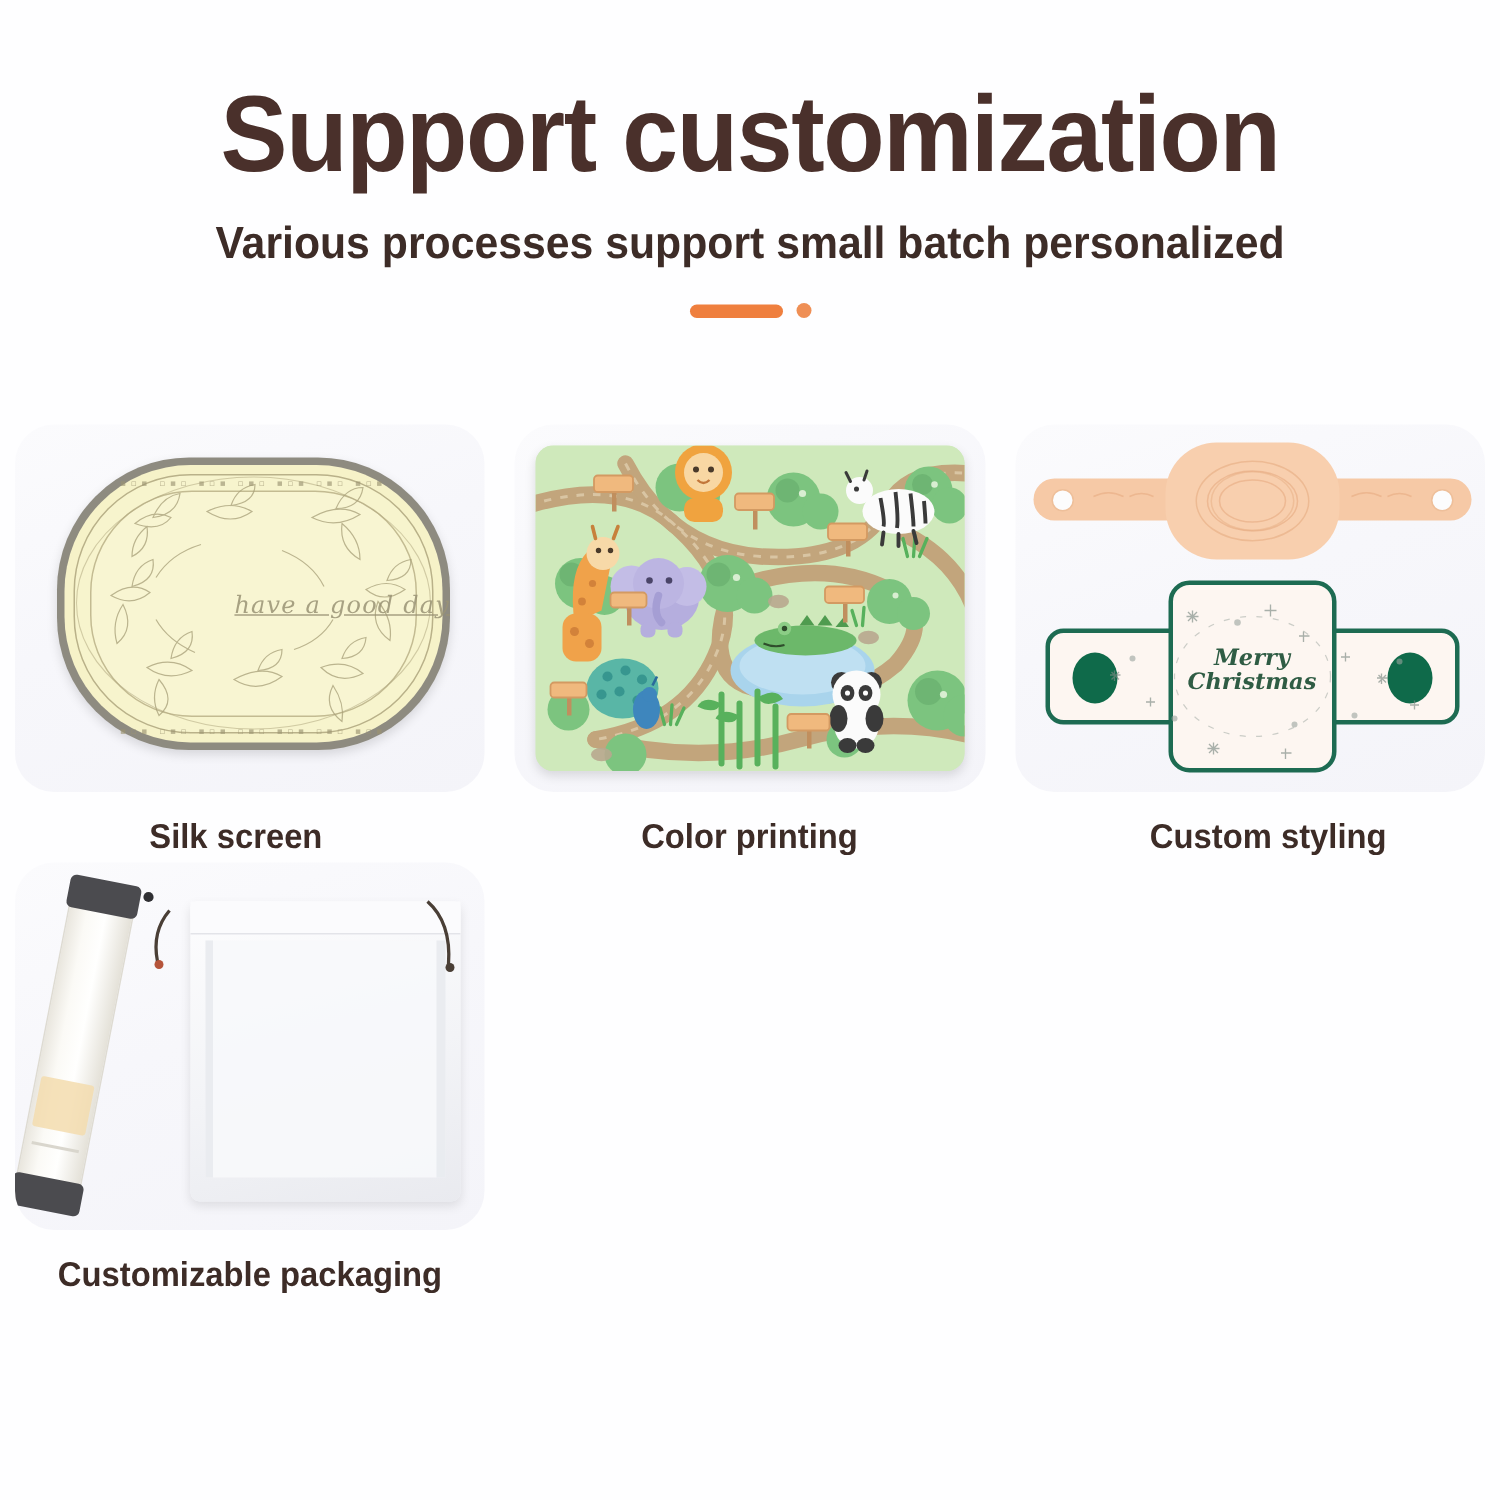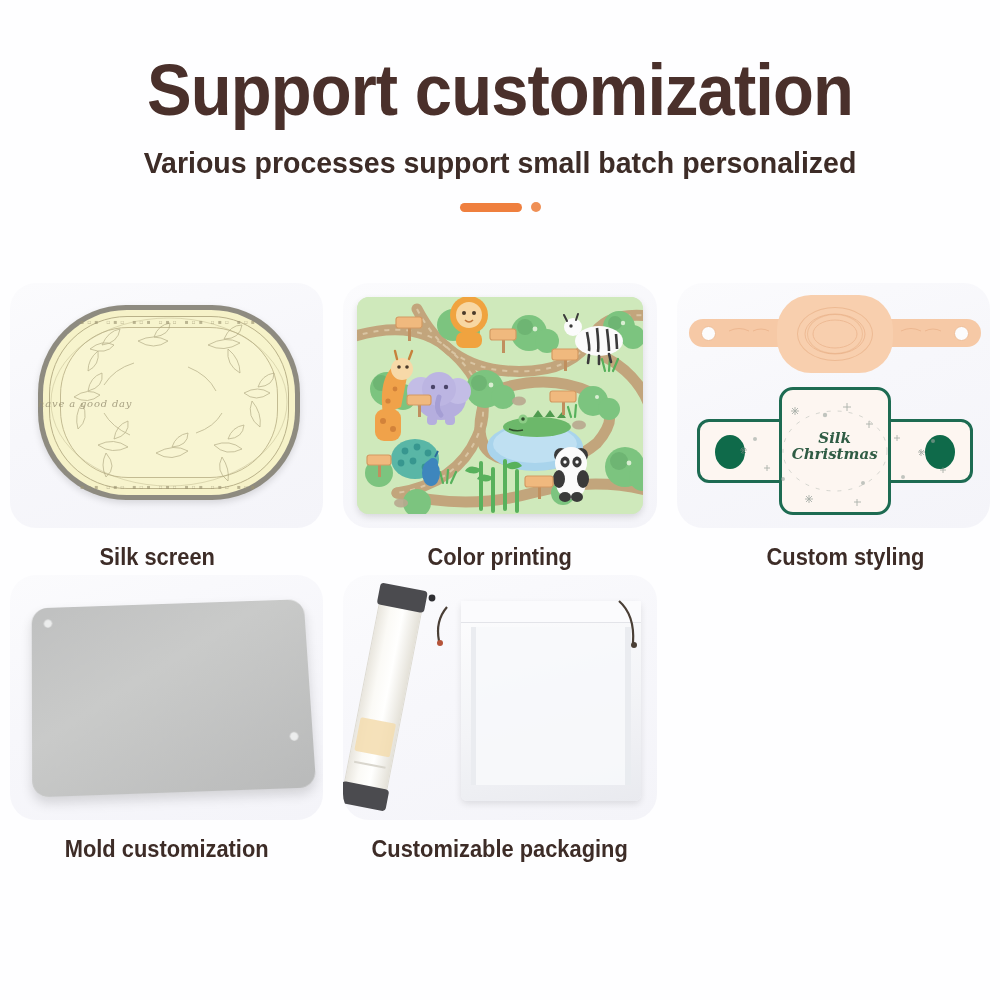--- a/index.html
+++ b/index.html
@@ -63,22 +63,22 @@
   .oval-band {
     position:absolute; inset:11px; border-radius:78px;
     border:1px solid #b9b189; background:#f7f4cd;
   }
   .oval-inner {
     position:absolute; inset:22px; border-radius:68px;
     border:1px solid #c3bb92; background:#f8f5d2;
   }
   .oval-script {
     position:absolute; left:0; right:0; top:50%; transform:translateY(-50%);
-    text-align:left; font-family:"DejaVu Serif",serif; font-style:italic;
-    font-size:10px; color:#9a9375; letter-spacing:.8px; opacity:.85;
+    text-align:right; font-family:"DejaVu Serif",serif; font-style:italic;
+    font-size:16px; color:#9a9375; letter-spacing:.8px; opacity:.85;text-decoration:underline;
   }
 
   
   .jungle {
     position:absolute; left:14px; top:14px; right:14px; bottom:14px;
     border-radius:12px; overflow:hidden; background:#cfe9bb;
     box-shadow:0 3px 7px rgba(0,0,0,.12);
   }
 
   
@@ -506,37 +506,28 @@
               <circle cx="58" cy="52" r="2"></circle>
                 <circle cx="236" cy="54" r="2"></circle>
               <circle cx="86" cy="92" r="2"></circle>
                 <circle cx="206" cy="90" r="2"></circle>
             </g>
             <g stroke="#9aa49e" fill="none" stroke-width="0.8" opacity=".5">
               <ellipse cx="138" cy="64" rx="52" ry="40" stroke-dasharray="4 7"></ellipse>
             </g>
           </svg>
           <div class="xmas">
-            <span>Silk</span><br>
+            <span>Merry</span><br>
             <span>Christmas</span>
           </div>
         </div>
       </div>
       <div class="caption cap-l">Custom styling</div>
     </div>
 
-    <div class="cell">
-      <div class="card">
-        <div class="mold">
-          <div class="mold-hole" style="left:12px; top:12px;"></div>
-          <div class="mold-hole" style="right:14px; bottom:46px;"></div>
-        </div>
-      </div>
-      <div class="caption cap-c">Mold customization</div>
-    </div>
 
     <div class="cell">
       <div class="card">
         <div class="tube">
           <div class="tube-body"></div>
           <div class="tube-cap" style="top:-4px;"></div>
           <div class="tube-cap" style="bottom:-4px;"></div>
           <div class="tube-label" style="top:132px;"></div>
           <div style="position:absolute;left:6px;right:6px;top:176px;height:2px;background:#d9d6cd;"></div>
         </div>

